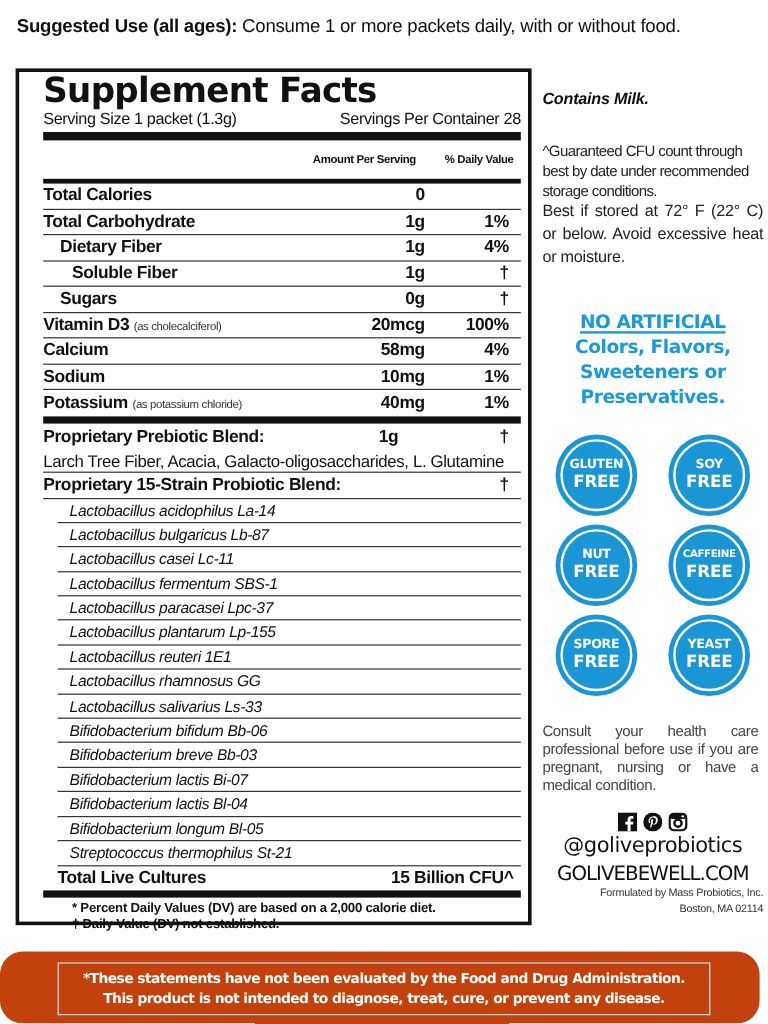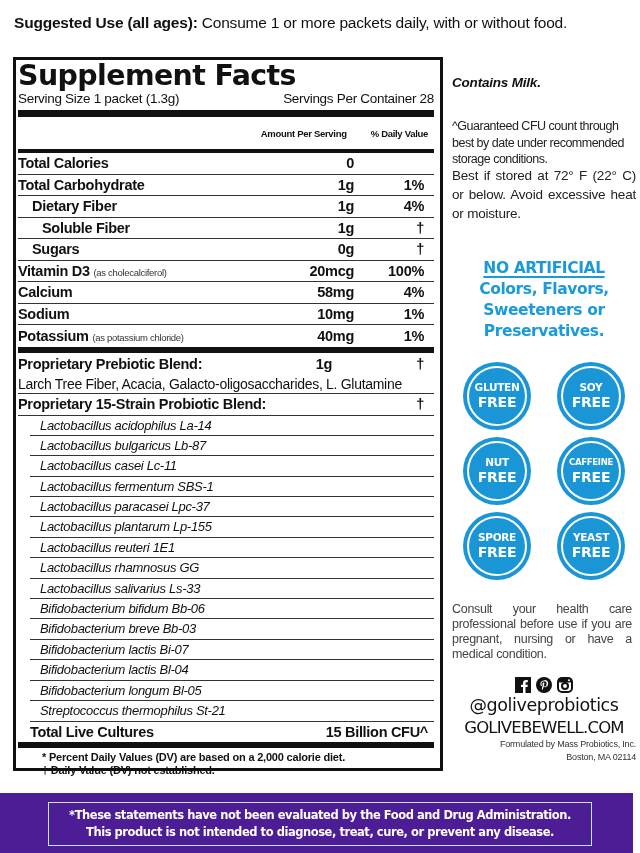--- a/index.html
+++ b/index.html
@@ -3,21 +3,21 @@
 <meta charset="utf-8">
 <style>
   * { box-sizing: border-box; margin: 0; padding: 0; }
   html, body { width: 640px; height: 853px; background: #ffffff; overflow: hidden; }
   body { position: relative; font-family: "Liberation Sans", sans-serif; color: #111; }
 
   .suggested { position: absolute; left: 14px; top: 14px; width: 620px; font-size: 15.5px; letter-spacing: -0.2px; white-space: nowrap; }
   .suggested b { font-weight: bold; }
 
   
-  .panel { position: absolute; left: 13px; top: 57px; width: 430px; height: 714px; border: 3px solid #111; padding: 0 6px 0 2px; }
+  .panel { position: absolute; left: 13px; top: 57px; width: 430px; height: 714px; border: 3px solid #111; padding: 0 6px 0 20px; }
   .title { font-family: "DejaVu Sans", sans-serif; font-weight: bold; font-size: 29px; letter-spacing: -0.6px; line-height: 32px; margin-top: -1px; transform: scaleX(0.98); transform-origin: left; }
   .serving { display: flex; justify-content: space-between; font-size: 13.5px; line-height: 16px; letter-spacing: -0.3px; gap: 25px; }
   .bar-thick { height: 7px; background: #111; margin-top: 3px; }
   .bar-med { height: 4px; background: #111; }
   .colhead { display: flex; justify-content: flex-end; font-size: 9.5px; font-weight: bold; letter-spacing: -0.3px; height: 32px; align-items: center; }
   .colhead span:first-child { margin-right: 24px; }
   .colhead span:last-child { margin-right: 6px; }
 
   .row { display: flex; align-items: center; height: 21.5px; border-bottom: 1.5px solid #333; font-size: 14.5px; font-weight: bold; letter-spacing: -0.3px; }
   .row .name { flex: 1; }
@@ -59,21 +59,21 @@
   .badge .bot { font-size: 14px; line-height: 18px; letter-spacing: -0.2px; }
 
   .consult { position: absolute; top: 602px; font-size: 12.5px; line-height: 15px; color: #444; text-align: justify; text-align-last: left; letter-spacing: -0.3px; width: 180px; }
   .social { position: absolute; top: 677px; width: 184px; display: flex; justify-content: center; gap: 5px; }
   .social span { width: 16px; height: 16px; display: inline-block; }
   .handle { position: absolute; top: 695px; width: 184px; text-align: center; font-family: "DejaVu Sans", sans-serif; font-size: 17.5px; letter-spacing: -0.4px; color: #111; }
   .site { position: absolute; top: 718px; width: 184px; text-align: center; font-family: "DejaVu Sans", sans-serif; font-size: 16.5px; letter-spacing: -0.8px; color: #111; }
   .formulated { position: absolute; top: 738px; width: 184px; text-align: right; font-size: 9px; line-height: 13px; color: #333; letter-spacing: -0.2px; }
 
   
-  .band { position: absolute; left: 0; top: 793px; width: 633px; height: 60px; background: #4c1d95; }
+  .band { position: absolute; left: 0; top: 793px; width: 633px; height: 60px; background: #c2410c; border-radius: 19px; }
   .band .box { position: absolute; left: 48px; top: 9px; width: 544px; height: 44px; border: 1.5px solid #bfe6f7; color: #fff; text-align: center; font-family: "DejaVu Sans", sans-serif; font-weight: bold; font-size: 11.5px; line-height: 17px; letter-spacing: -0.45px; padding-top: 4px; }
 </style>
 </head>
 <body>
 
 <div class="suggested">
   <b>Suggested Use (all ages):</b><span> Consume 1 or more packets daily, with or without food.</span>
 </div>
 
 <div class="panel">

